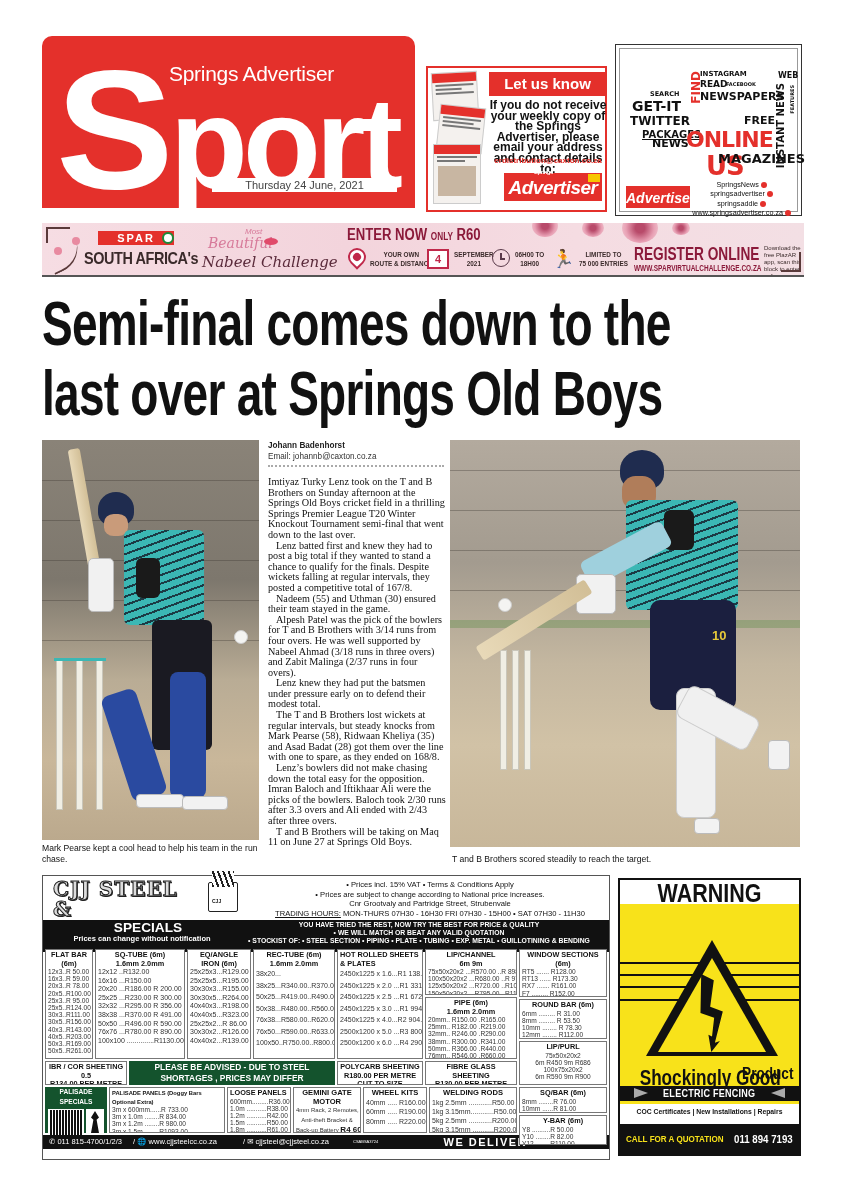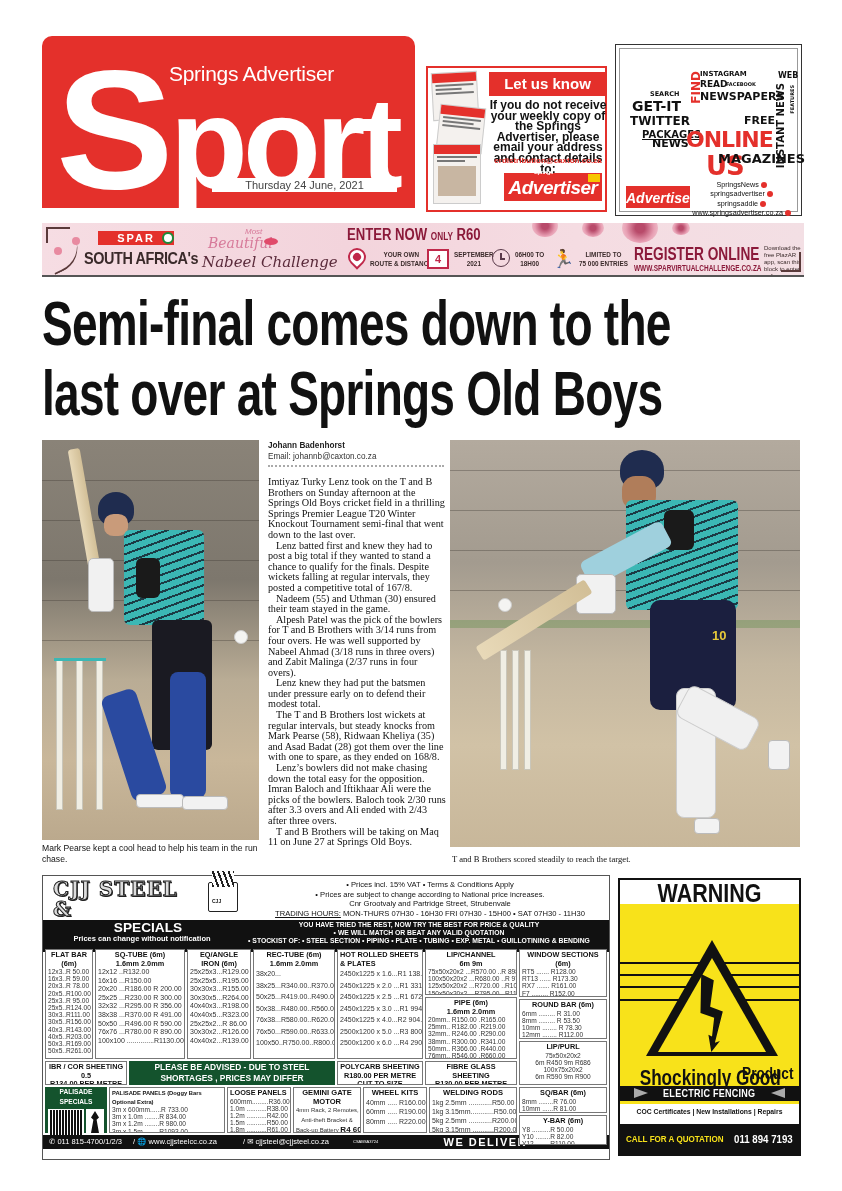--- a/index.html
+++ b/index.html
@@ -86,21 +86,21 @@
   .pants-navy { position: absolute; background: #1b1f3f; border-radius: 10px; }
   .white-pads { position: absolute; background: #f0f0f0; border: 1px solid #ccc; border-radius: 8px; }
   .gloves { position: absolute; background: #f1f1f1; border-radius: 5px; border: 1px solid #bbb; }
   .bat { position: absolute; background: linear-gradient(90deg, #e8d9b8, #d2bf97); border-radius: 3px; }
   .ball { position: absolute; width: 14px; height: 14px; border-radius: 50%; background: #f4f4f2; border: 1px solid #ccc; }
   .shoe { position: absolute; background: #f2f2f2; border-radius: 4px; border: 1px solid #bbb; }
   .number { position: absolute; color: #e6c93a; font-weight: 900; font-size: 13px; }
 
   .caption { position: absolute; font-size: 8.6px; line-height: 11px; color: #111; }
   .cap-left { left: 42px; top: 843px; width: 220px; }
-  .cap-right { left: 452px; top: 854px; width: 350px; font-family: Liberation Serif, serif; }
+  .cap-right { left: 452px; top: 854px; width: 350px; }
 
   
   .byline { position: absolute; left: 268px; top: 441px; width: 180px; }
   .byline .author { font-size: 8.2px; font-weight: 700; color: #222; line-height: 10px; }
   .byline .email { font-size: 8.2px; color: #333; line-height: 11px; }
   .byline .rule { margin-top: 3px; height: 0; border-top: 2px dotted #aaa; width: 176px; }
   .article { position: absolute; left: 268px; top: 477px; width: 178px; font-family: "Liberation Serif", serif; font-size: 10.2px; line-height: 10.6px; color: #111; text-align: left; }
   .article p { text-indent: 0; }
   .article p + p { text-indent: 8px; }
 

